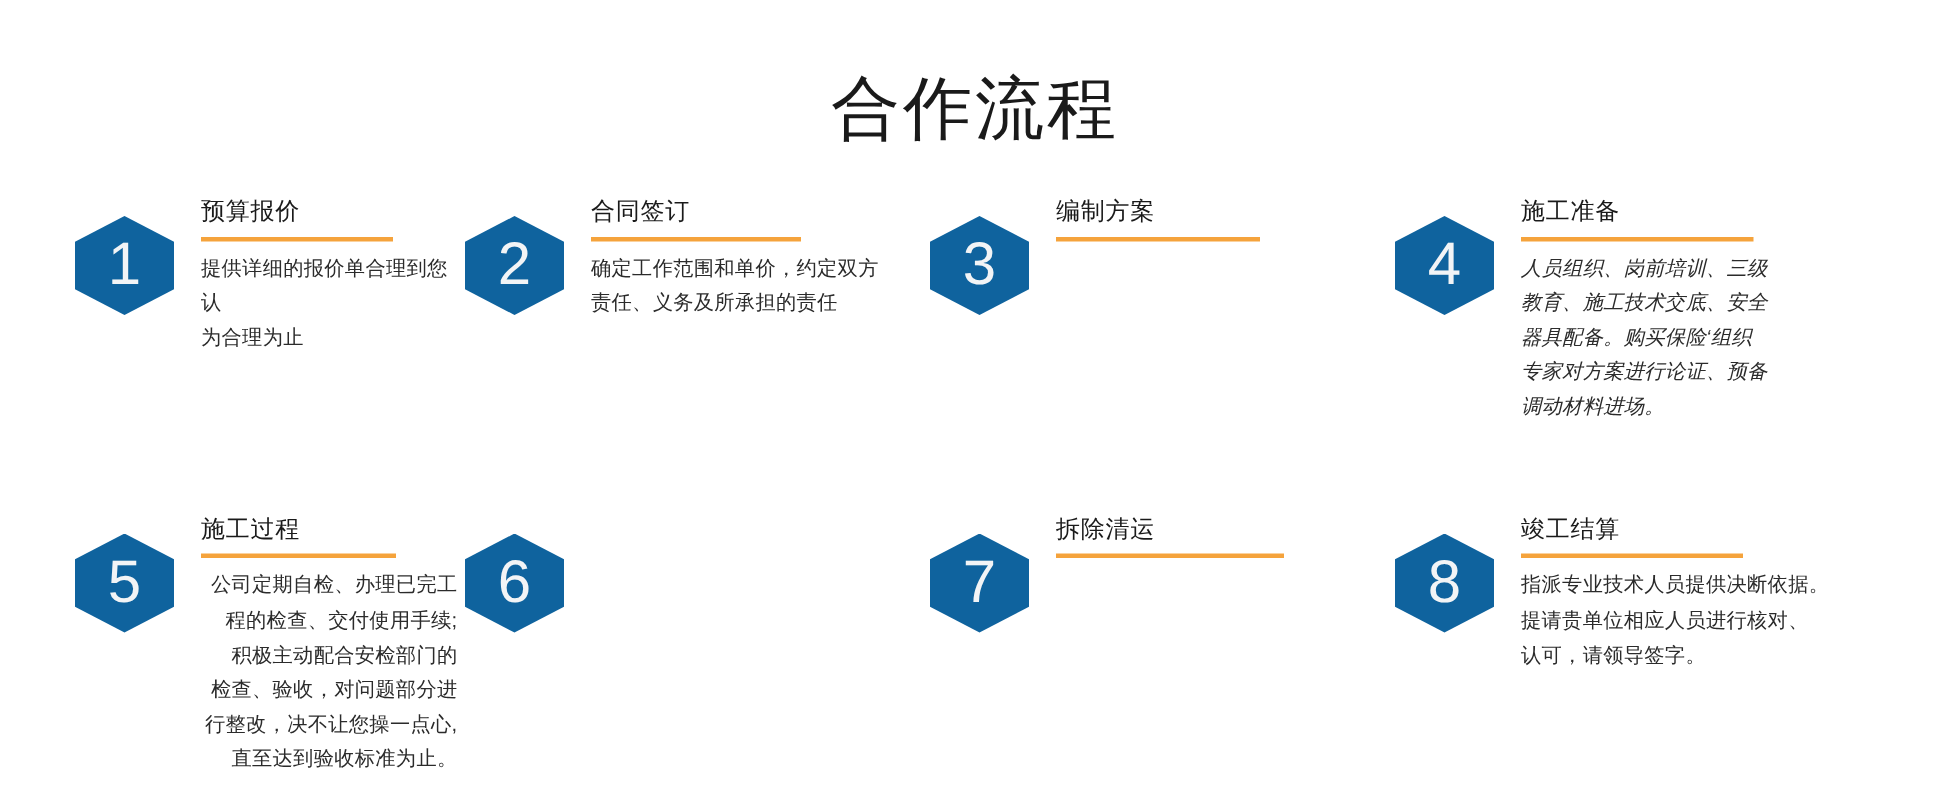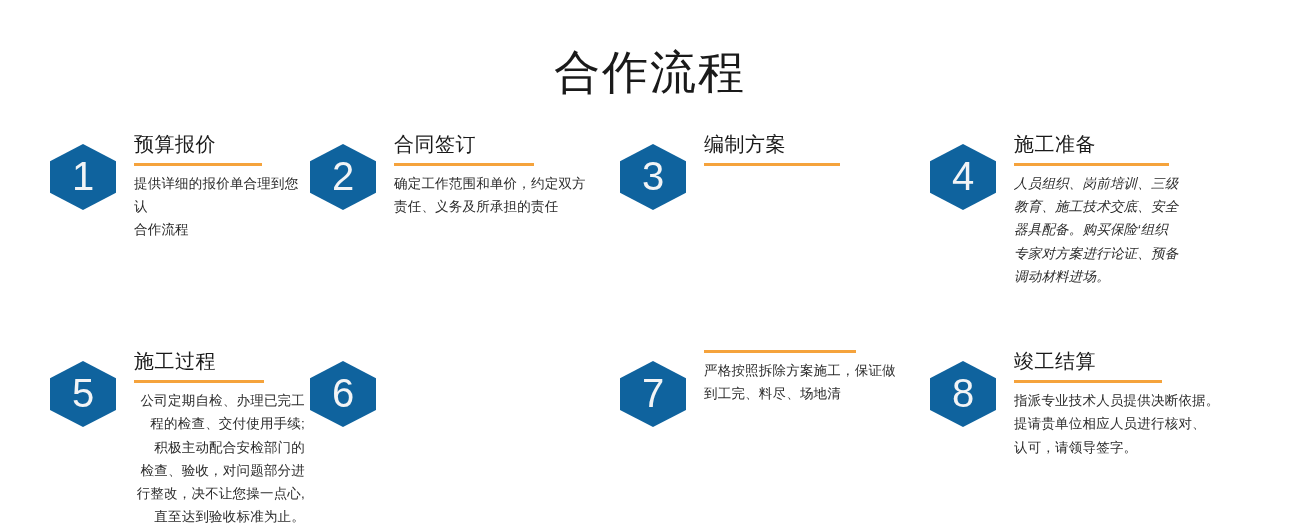--- a/index.html
+++ b/index.html
@@ -79,21 +79,21 @@
     padding-bottom: 2px;
     box-sizing: border-box;
   }
   .step-text {
     margin-left: 18px;
     padding-top: 0;
     flex: 1 1 auto;
     min-width: 0;
   }
   .step-title {
-    font-size: 20px;
+    font-size: 16px;
     font-weight: 400;
     color: #1a1a1a;
     line-height: 1.35;
     letter-spacing: 0.5px;
     margin: 0;
     padding-bottom: 3px;
   }
   .step-rule {
     height: 3px;
     background: #f5a33c;
@@ -131,21 +131,21 @@
 
     <div class="step step-col-1">
       <div class="hex">
         <div class="hex-shape"></div>
         <div class="hex-num">1</div>
       </div>
       <div class="step-text">
         <div class="step-title">预算报价</div>
         <div class="step-rule rule-w1"></div>
         <div class="step-desc desc-wide">提供详细的报价单合理到您认
-合作流程</div>
+为合理为止</div>
       </div>
     </div>
 
     <div class="step step-col-2">
       <div class="hex">
         <div class="hex-shape"></div>
         <div class="hex-num">2</div>
       </div>
       <div class="step-text">
         <div class="step-title">合同签订</div>
@@ -209,23 +209,22 @@
         <div class="hex-num">6</div>
       </div>
     </div>
 
     <div class="step step-col-3">
       <div class="hex">
         <div class="hex-shape"></div>
         <div class="hex-num">7</div>
       </div>
       <div class="step-text">
+        <div class="step-title">拆除清运</div>
         <div class="step-rule rule-w7"></div>
-        <div class="step-desc desc-wide">严格按照拆除方案施工，保证做
-到工完、料尽、场地清</div>
       </div>
     </div>
 
     <div class="step step-col-4">
       <div class="hex">
         <div class="hex-shape"></div>
         <div class="hex-num">8</div>
       </div>
       <div class="step-text">
         <div class="step-title">竣工结算</div>

